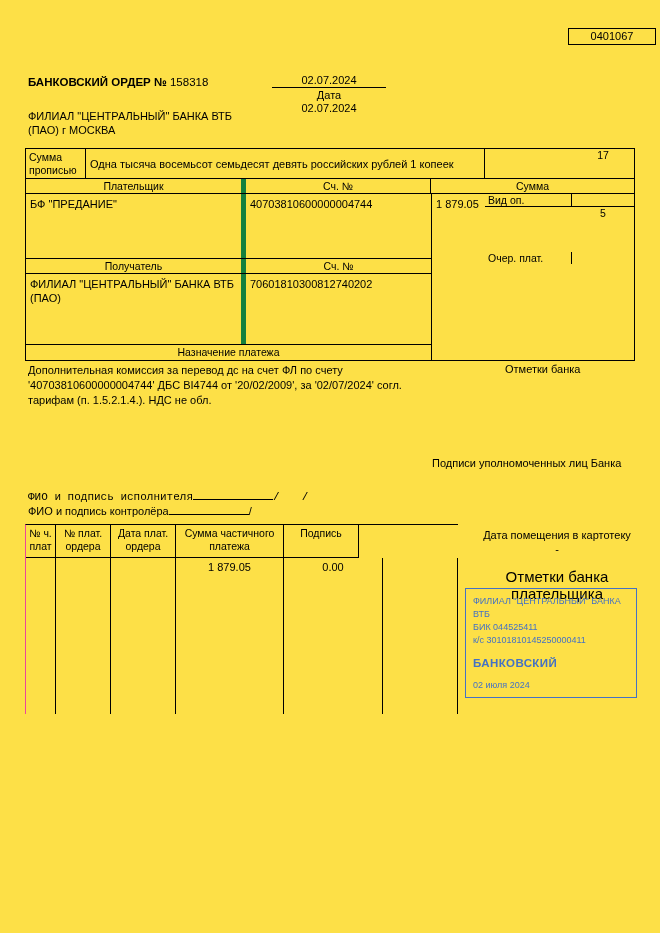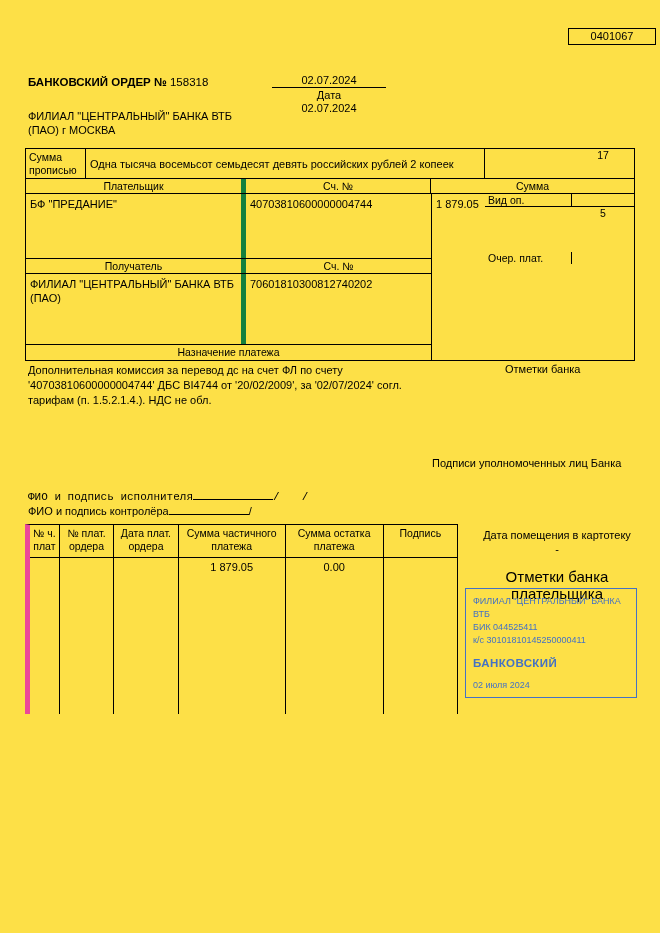--- a/index.html
+++ b/index.html
@@ -51,21 +51,21 @@
   .purpose-text { left:28px; top:363px; width:402px; font-size:11px; line-height:1.35; }
   .bank-marks { left:505px; top:363px; font-size:11px; }
   .bank-signs { left:432px; top:457px; font-size:11px; }
 
   
   .sig-line { font-size:11px; white-space:nowrap; }
   .uline { display:inline-block; width:80px; border-bottom:1px solid #000; height:11px; }
   .gap22 { display:inline-block; width:22px; }
 
   
-  .ptable { left:25px; top:524px; width:433px; border-top:1px solid #000; border-left:5px solid #ec4899; }
+  .ptable { left:25px; top:524px; width:433px; border-top:1px solid #000; border-left:1px solid #ec4899; }
   .prow { display:flex; }
   .phead > div { border-right:1px solid #000; border-bottom:1px solid #000; font-size:10.5px;
                  text-align:center; padding:2px 1px 0; height:33px; line-height:1.2; }
   .pbody > div { border-right:1px solid #000; height:156px; font-size:11px; text-align:center; padding-top:3px; }
   .c0{width:30px;} .c1{width:55px;} .c2{width:65px;} .c3{width:108px;} .c4{width:99px;} .c5{width:75px;}
 
   
   .kartoteka { left:476px; top:528px; width:162px; text-align:center; font-size:11px; line-height:1.3; }
   .payer-marks { left:476px; top:568px; width:162px; text-align:center; font-size:15px; }
 
@@ -99,21 +99,21 @@
     <div>(ПАО) г МОСКВА</div>
   </div>
 
   <div class="abs main-table">
 
     <div class="row1">
       <div class="amount-label">
         <div>Сумма</div>
         <div>прописью</div>
       </div>
-      <div class="amount-words">Одна тысяча восемьсот семьдесят девять российских рублей 2 копеек</div>
+      <div class="amount-words">Одна тысяча восемьсот семьдесят девять российских рублей 1 копеек</div>
       <div class="vidop-block">
         <div class="vidop-row bb">
           <div class="vidop-label">Вид оп.</div>
           <div class="vidop-value">17</div>
         </div>
         <div class="vidop-row">
           <div class="vidop-label">Очер. плат.</div>
           <div class="vidop-value">5</div>
         </div>
       </div>
@@ -156,21 +156,20 @@
   <div class="abs sig-line" style="left:28px; top:504px;">
     <span>ФИО и подпись контролёра</span><span class="uline"></span><span>/</span>
   </div>
 
   <div class="abs ptable">
     <div class="prow phead">
       <div class="c0">№ ч. плат</div>
       <div class="c1">№ плат. ордера</div>
       <div class="c2">Дата плат. ордера</div>
       <div class="c3">Сумма частичного платежа</div>
-      <div class="c4">Сумма остатка платежа</div>
       <div class="c5">Подпись</div>
     </div>
     <div class="prow pbody">
       <div class="c0"></div>
       <div class="c1"></div>
       <div class="c2"></div>
       <div class="c3">1 879.05</div>
       <div class="c4">0.00</div>
       <div class="c5"></div>
     </div>

